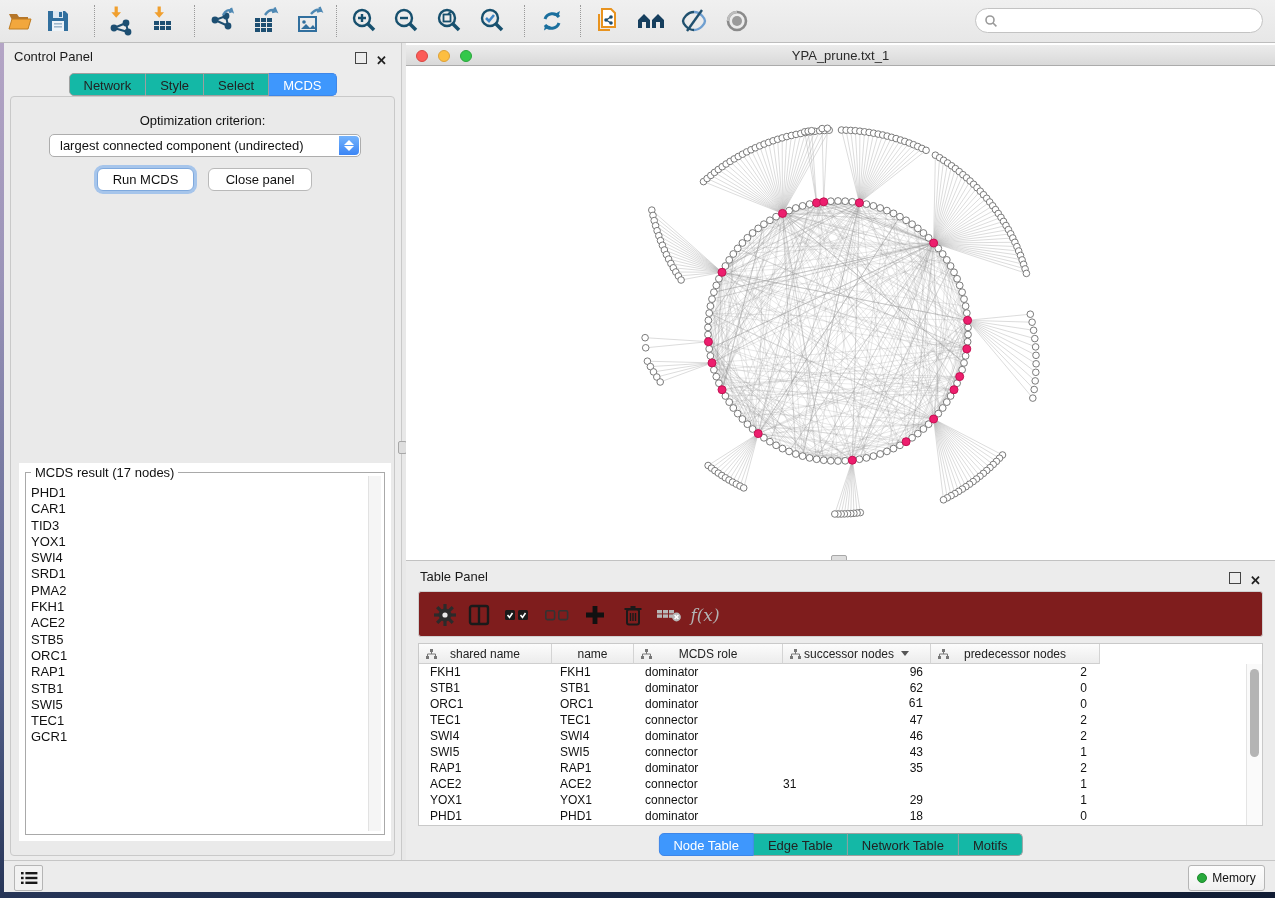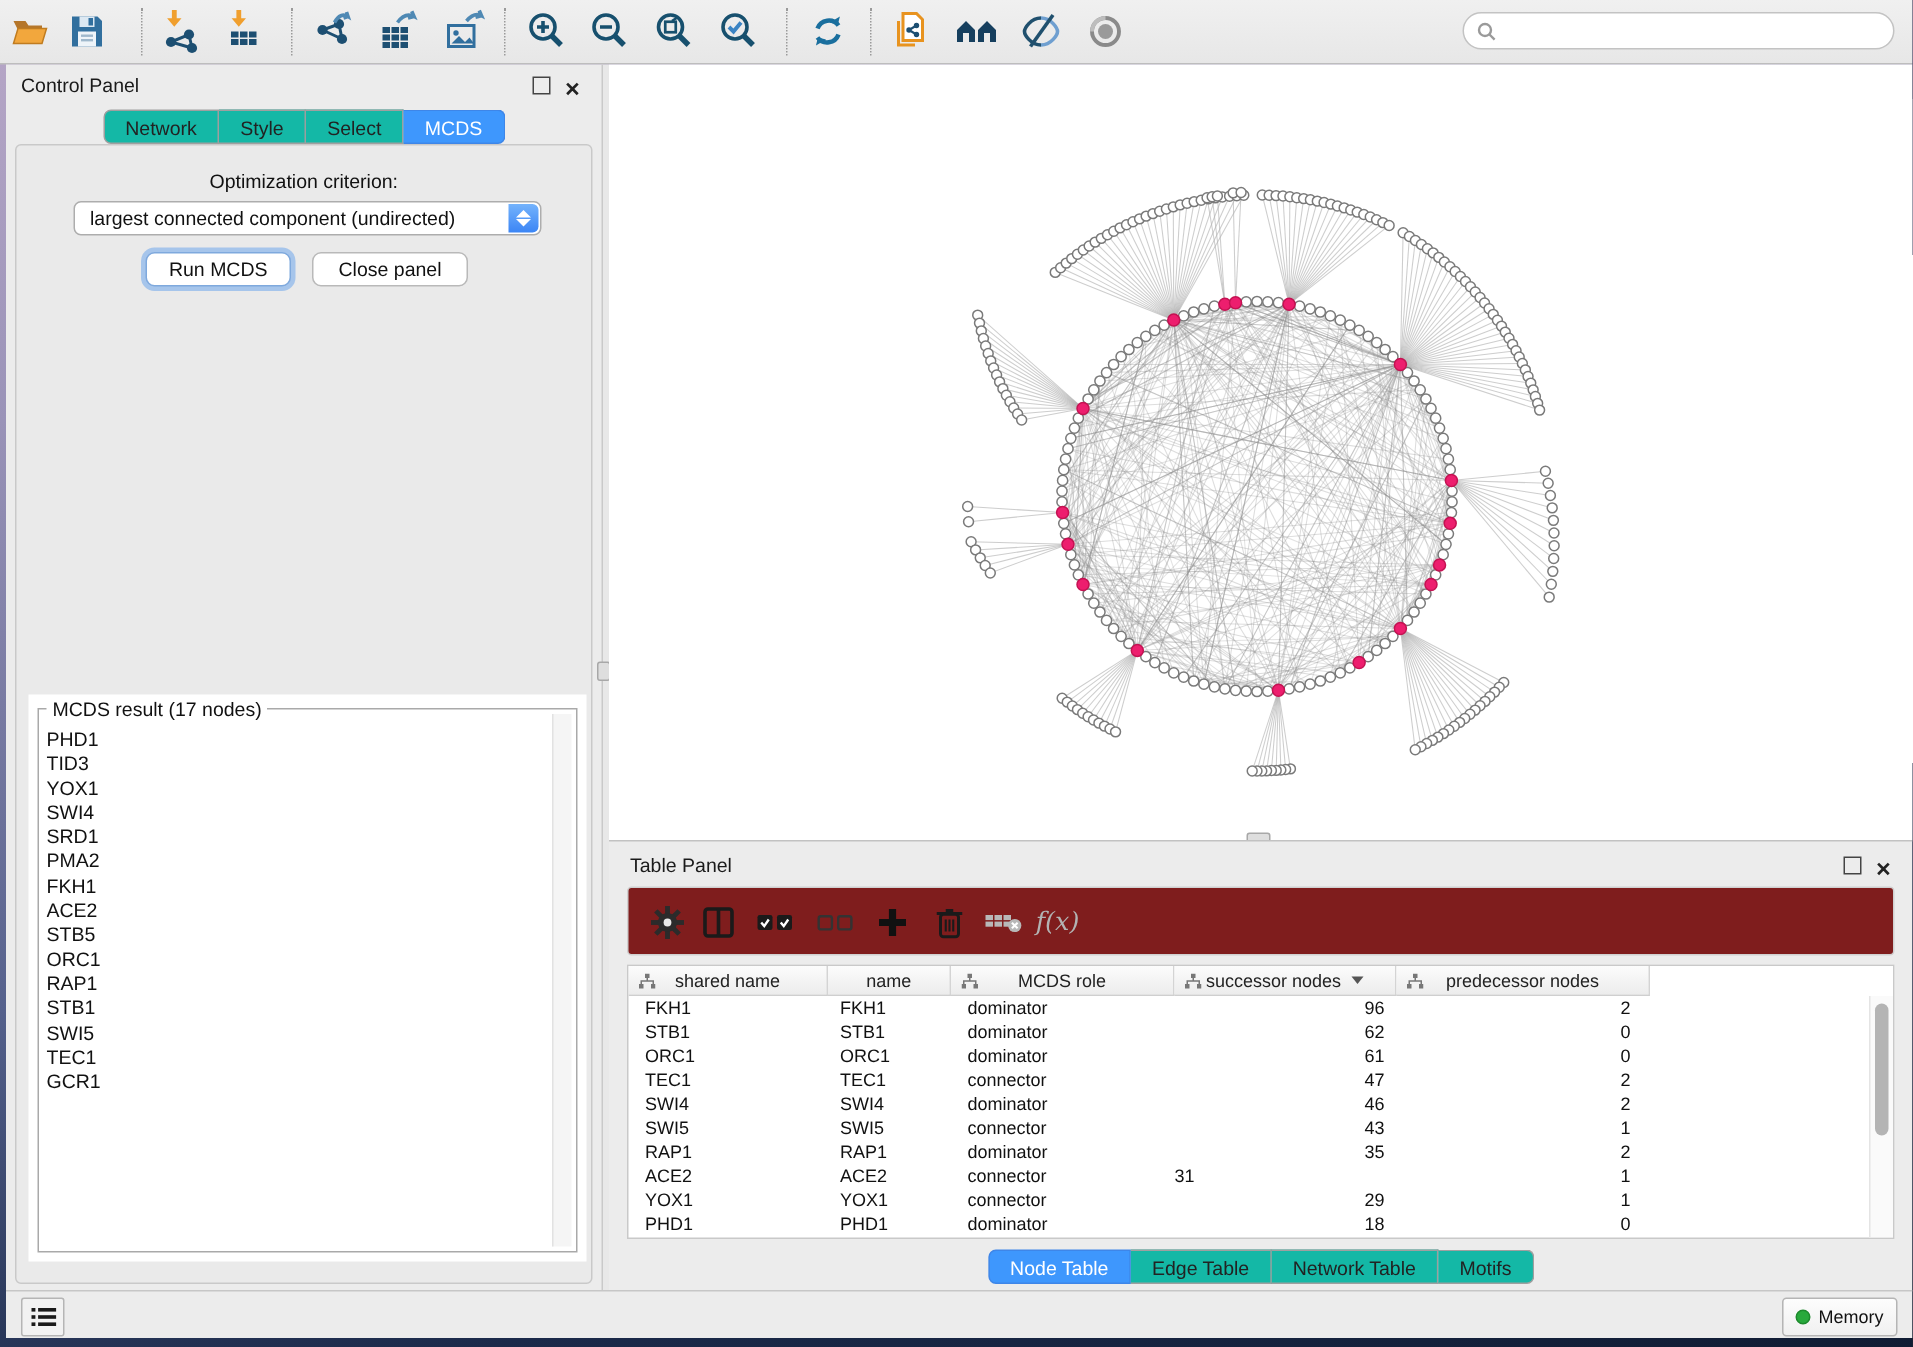--- a/index.html
+++ b/index.html
@@ -259,20 +259,21 @@
         </span>
       </div>
       <div id="opt-label">Optimization criterion:</div>
       <div class="btn" id="btn-run">Run MCDS</div>
       <div class="btn" id="btn-close">Close panel</div>
       <div id="mcds-group">
         <div id="mcds-border"></div>
         <div id="mcds-title">MCDS result (17 nodes)</div>
         <div id="mcds-list">
             <div>PHD1</div>
+            <div>CAR1</div>
             <div>TID3</div>
             <div>YOX1</div>
             <div>SWI4</div>
             <div>SRD1</div>
             <div>PMA2</div>
             <div>FKH1</div>
             <div>ACE2</div>
             <div>STB5</div>
             <div>ORC1</div>
             <div>RAP1</div>
@@ -283,20 +284,26 @@
           </div>
         <div id="mcds-scroll"></div>
       </div>
     </div>
   </div>
 
   <div id="vsplit" class="abs"></div>
   <div class="abs knob" style="left:398px;top:441px;width:9px;height:13px"></div>
 
   <div id="netwin" class="abs">
+    <div id="net-titlebar">
+      <span class="tlight" style="left:10px;background:#fc5b57;border:1px solid #d94742"></span>
+      <span class="tlight" style="left:32px;background:#fdbe41;border:1px solid #dda137"></span>
+      <span class="tlight" style="left:54px;background:#34c84a;border:1px solid #2aa53d"></span>
+      <span id="net-title">YPA_prune.txt_1</span>
+    </div>
     <div id="netcanvas">
       <svg id="netsvg" width="869" height="494" viewBox="0 0 869 494">
           <line x1="376.5" y1="147.4" x2="439.2" y2="135.2" stroke="#8f8f8f" stroke-opacity="0.3" stroke-width="0.7"></line>
           <line x1="376.5" y1="147.4" x2="480.9" y2="144.6" stroke="#8f8f8f" stroke-opacity="0.3" stroke-width="0.7"></line>
           <line x1="376.5" y1="147.4" x2="410.6" y2="136.8" stroke="#8f8f8f" stroke-opacity="0.3" stroke-width="0.7"></line>
           <line x1="376.5" y1="147.4" x2="310.3" y2="310.6" stroke="#8f8f8f" stroke-opacity="0.3" stroke-width="0.7"></line>
           <line x1="376.5" y1="147.4" x2="417.7" y2="394.2" stroke="#8f8f8f" stroke-opacity="0.3" stroke-width="0.7"></line>
           <line x1="376.5" y1="147.4" x2="506.1" y2="371.8" stroke="#8f8f8f" stroke-opacity="0.3" stroke-width="0.7"></line>
           <line x1="376.5" y1="147.4" x2="460.4" y2="391.9" stroke="#8f8f8f" stroke-opacity="0.3" stroke-width="0.7"></line>
           <line x1="376.5" y1="147.4" x2="561.6" y2="254.3" stroke="#8f8f8f" stroke-opacity="0.3" stroke-width="0.7"></line>
@@ -1279,21 +1286,21 @@
             <div class="td" style="left: 0px; width: 133px; padding-left: 11px;">STB1</div>
             <div class="td" style="left: 133px; width: 82px; padding-left: 8px;">STB1</div>
             <div class="td" style="left: 215px; width: 149px; padding-left: 11px;">dominator</div>
             <div class="td" style="left: 364px; width: 148px; text-align: right; padding-right: 8px;">62</div>
             <div class="td" style="left: 512px; width: 169px; text-align: right; padding-right: 13px;">0</div>
           </div>
           <div class="trow" style="top: 52px;">
             <div class="td" style="left: 0px; width: 133px; padding-left: 11px;">ORC1</div>
             <div class="td" style="left: 133px; width: 82px; padding-left: 8px;">ORC1</div>
             <div class="td" style="left: 215px; width: 149px; padding-left: 11px;">dominator</div>
-            <div class="td" style="left: 364px; width: 148px; text-align: right; padding-right: 8px;">61</div>
+            <div class="td" style="left: 364px; width: 148px; text-align: right; padding-right: 8px; font-family: Liberation Mono, monospace;">61</div>
             <div class="td" style="left: 512px; width: 169px; text-align: right; padding-right: 13px;">0</div>
           </div>
           <div class="trow" style="top: 68px;">
             <div class="td" style="left: 0px; width: 133px; padding-left: 11px;">TEC1</div>
             <div class="td" style="left: 133px; width: 82px; padding-left: 8px;">TEC1</div>
             <div class="td" style="left: 215px; width: 149px; padding-left: 11px;">connector</div>
             <div class="td" style="left: 364px; width: 148px; text-align: right; padding-right: 8px;">47</div>
             <div class="td" style="left: 512px; width: 169px; text-align: right; padding-right: 13px;">2</div>
           </div>
           <div class="trow" style="top: 84px;">

